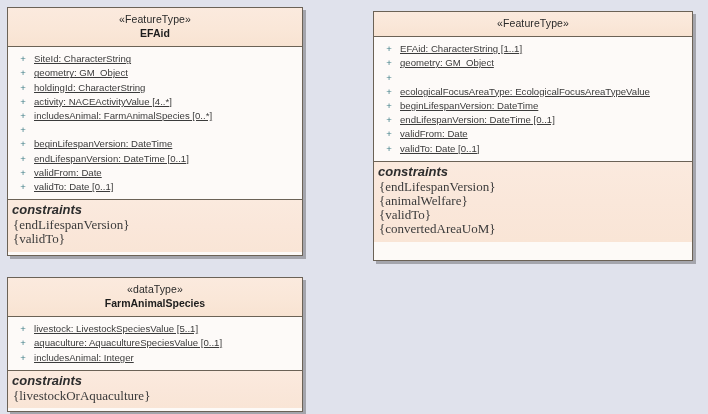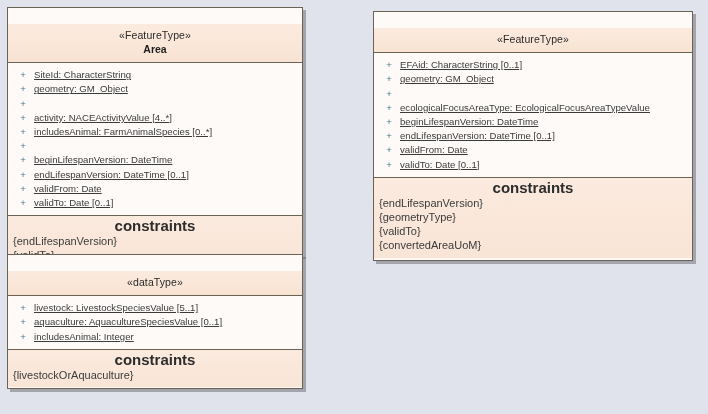--- a/index.html
+++ b/index.html
@@ -33,21 +33,20 @@
     overflow: hidden;
   }
 
   .uml-header {
     box-sizing: border-box;
     background: linear-gradient(to bottom, #fbeade 0%, #fae7d8 55%, #f8e3d2 100%);
     border-bottom: 1px solid #6b6256;
     text-align: center;
     padding: 5px 6px 6px 6px;
     line-height: 1.25;
-    margin-top: 16px;
   }
   .stereotype {
     font-size: 10.5px;
     color: #2a2a2a;
     letter-spacing: 0.1px;
     display: block;
   }
   .class-name {
     font-size: 10.5px;
     font-weight: bold;
@@ -81,61 +80,63 @@
     text-decoration: underline;
   }
 
   .uml-constraints {
     box-sizing: border-box;
     background: linear-gradient(to bottom, #fbeade 0%, #fae7da 50%, #f9e5d6 100%);
     border-top: 1px solid #6b6256;
     padding: 3px 4px 5px 4px;
   }
   .constraints-title {
-    text-align: center;
+    font-style: italic;
     font-weight: bold;
-    font-size: 15px;
+    font-size: 13px;
     color: #2d2d2d;
     line-height: 14px;
     margin-bottom: 1px;
   }
   .constraint-row {
-    font-size: 11px;
+    font-size: 13px;
     color: #3b3b3b;
     line-height: 14.2px;
     white-space: nowrap;
     padding-left: 1px;
+    font-family: Liberation Serif, serif;
   }
 
   
   #box-site      { left: 7px;   top: 7px;   width: 296px; height: 249px; }
   #box-efa       { left: 373px; top: 11px;  width: 320px; height: 250px; }
-  #box-fas       { left: 7px;   top: 254px; width: 296px; height: 135px; }
+  #box-fas       { left: 7px;   top: 277px; width: 296px; height: 135px; }
 </style>
 </head>
 <body>
 
 <div class="canvas">
 
   <div class="uml-class" id="box-site">
     <div class="uml-header">
       <span class="stereotype">«FeatureType»</span>
-      <span class="class-name">Area</span>
+      <span class="class-name">EFAid</span>
     </div>
     <div class="uml-attributes">
       <div class="attr-row">
         <span class="attr-vis">+</span>
         <span class="attr-text">SiteId: CharacterString</span>
       </div>
       <div class="attr-row">
         <span class="attr-vis">+</span>
         <span class="attr-text">geometry: GM_Object</span>
       </div>
       <div class="attr-row">
         <span class="attr-vis">+</span>
+        <span class="attr-text">holdingId: CharacterString</span>
       </div>
       <div class="attr-row">
         <span class="attr-vis">+</span>
         <span class="attr-text">activity: NACEActivityValue [4..*]</span>
       </div>
       <div class="attr-row">
         <span class="attr-vis">+</span>
         <span class="attr-text">includesAnimal: FarmAnimalSpecies [0..*]</span>
       </div>
       <div class="attr-row">
@@ -165,21 +166,21 @@
     </div>
   </div>
 
   <div class="uml-class" id="box-efa">
     <div class="uml-header">
       <span class="stereotype">«FeatureType»</span>
     </div>
     <div class="uml-attributes">
       <div class="attr-row">
         <span class="attr-vis">+</span>
-        <span class="attr-text">EFAid: CharacterString [0..1]</span>
+        <span class="attr-text">EFAid: CharacterString [1..1]</span>
       </div>
       <div class="attr-row">
         <span class="attr-vis">+</span>
         <span class="attr-text">geometry: GM_Object</span>
       </div>
       <div class="attr-row">
         <span class="attr-vis">+</span>
       </div>
       <div class="attr-row">
         <span class="attr-vis">+</span>
@@ -198,29 +199,30 @@
         <span class="attr-text">validFrom: Date</span>
       </div>
       <div class="attr-row">
         <span class="attr-vis">+</span>
         <span class="attr-text">validTo: Date [0..1]</span>
       </div>
     </div>
     <div class="uml-constraints">
       <div class="constraints-title">constraints</div>
       <div class="constraint-row">{endLifespanVersion}</div>
-      <div class="constraint-row">{geometryType}</div>
+      <div class="constraint-row">{animalWelfare}</div>
       <div class="constraint-row">{validTo}</div>
       <div class="constraint-row">{convertedAreaUoM}</div>
     </div>
   </div>
 
   <div class="uml-class" id="box-fas">
     <div class="uml-header">
       <span class="stereotype">«dataType»</span>
+      <span class="class-name">FarmAnimalSpecies</span>
     </div>
     <div class="uml-attributes">
       <div class="attr-row">
         <span class="attr-vis">+</span>
         <span class="attr-text">livestock: LivestockSpeciesValue [5..1]</span>
       </div>
       <div class="attr-row">
         <span class="attr-vis">+</span>
         <span class="attr-text">aquaculture: AquacultureSpeciesValue [0..1]</span>
       </div>

